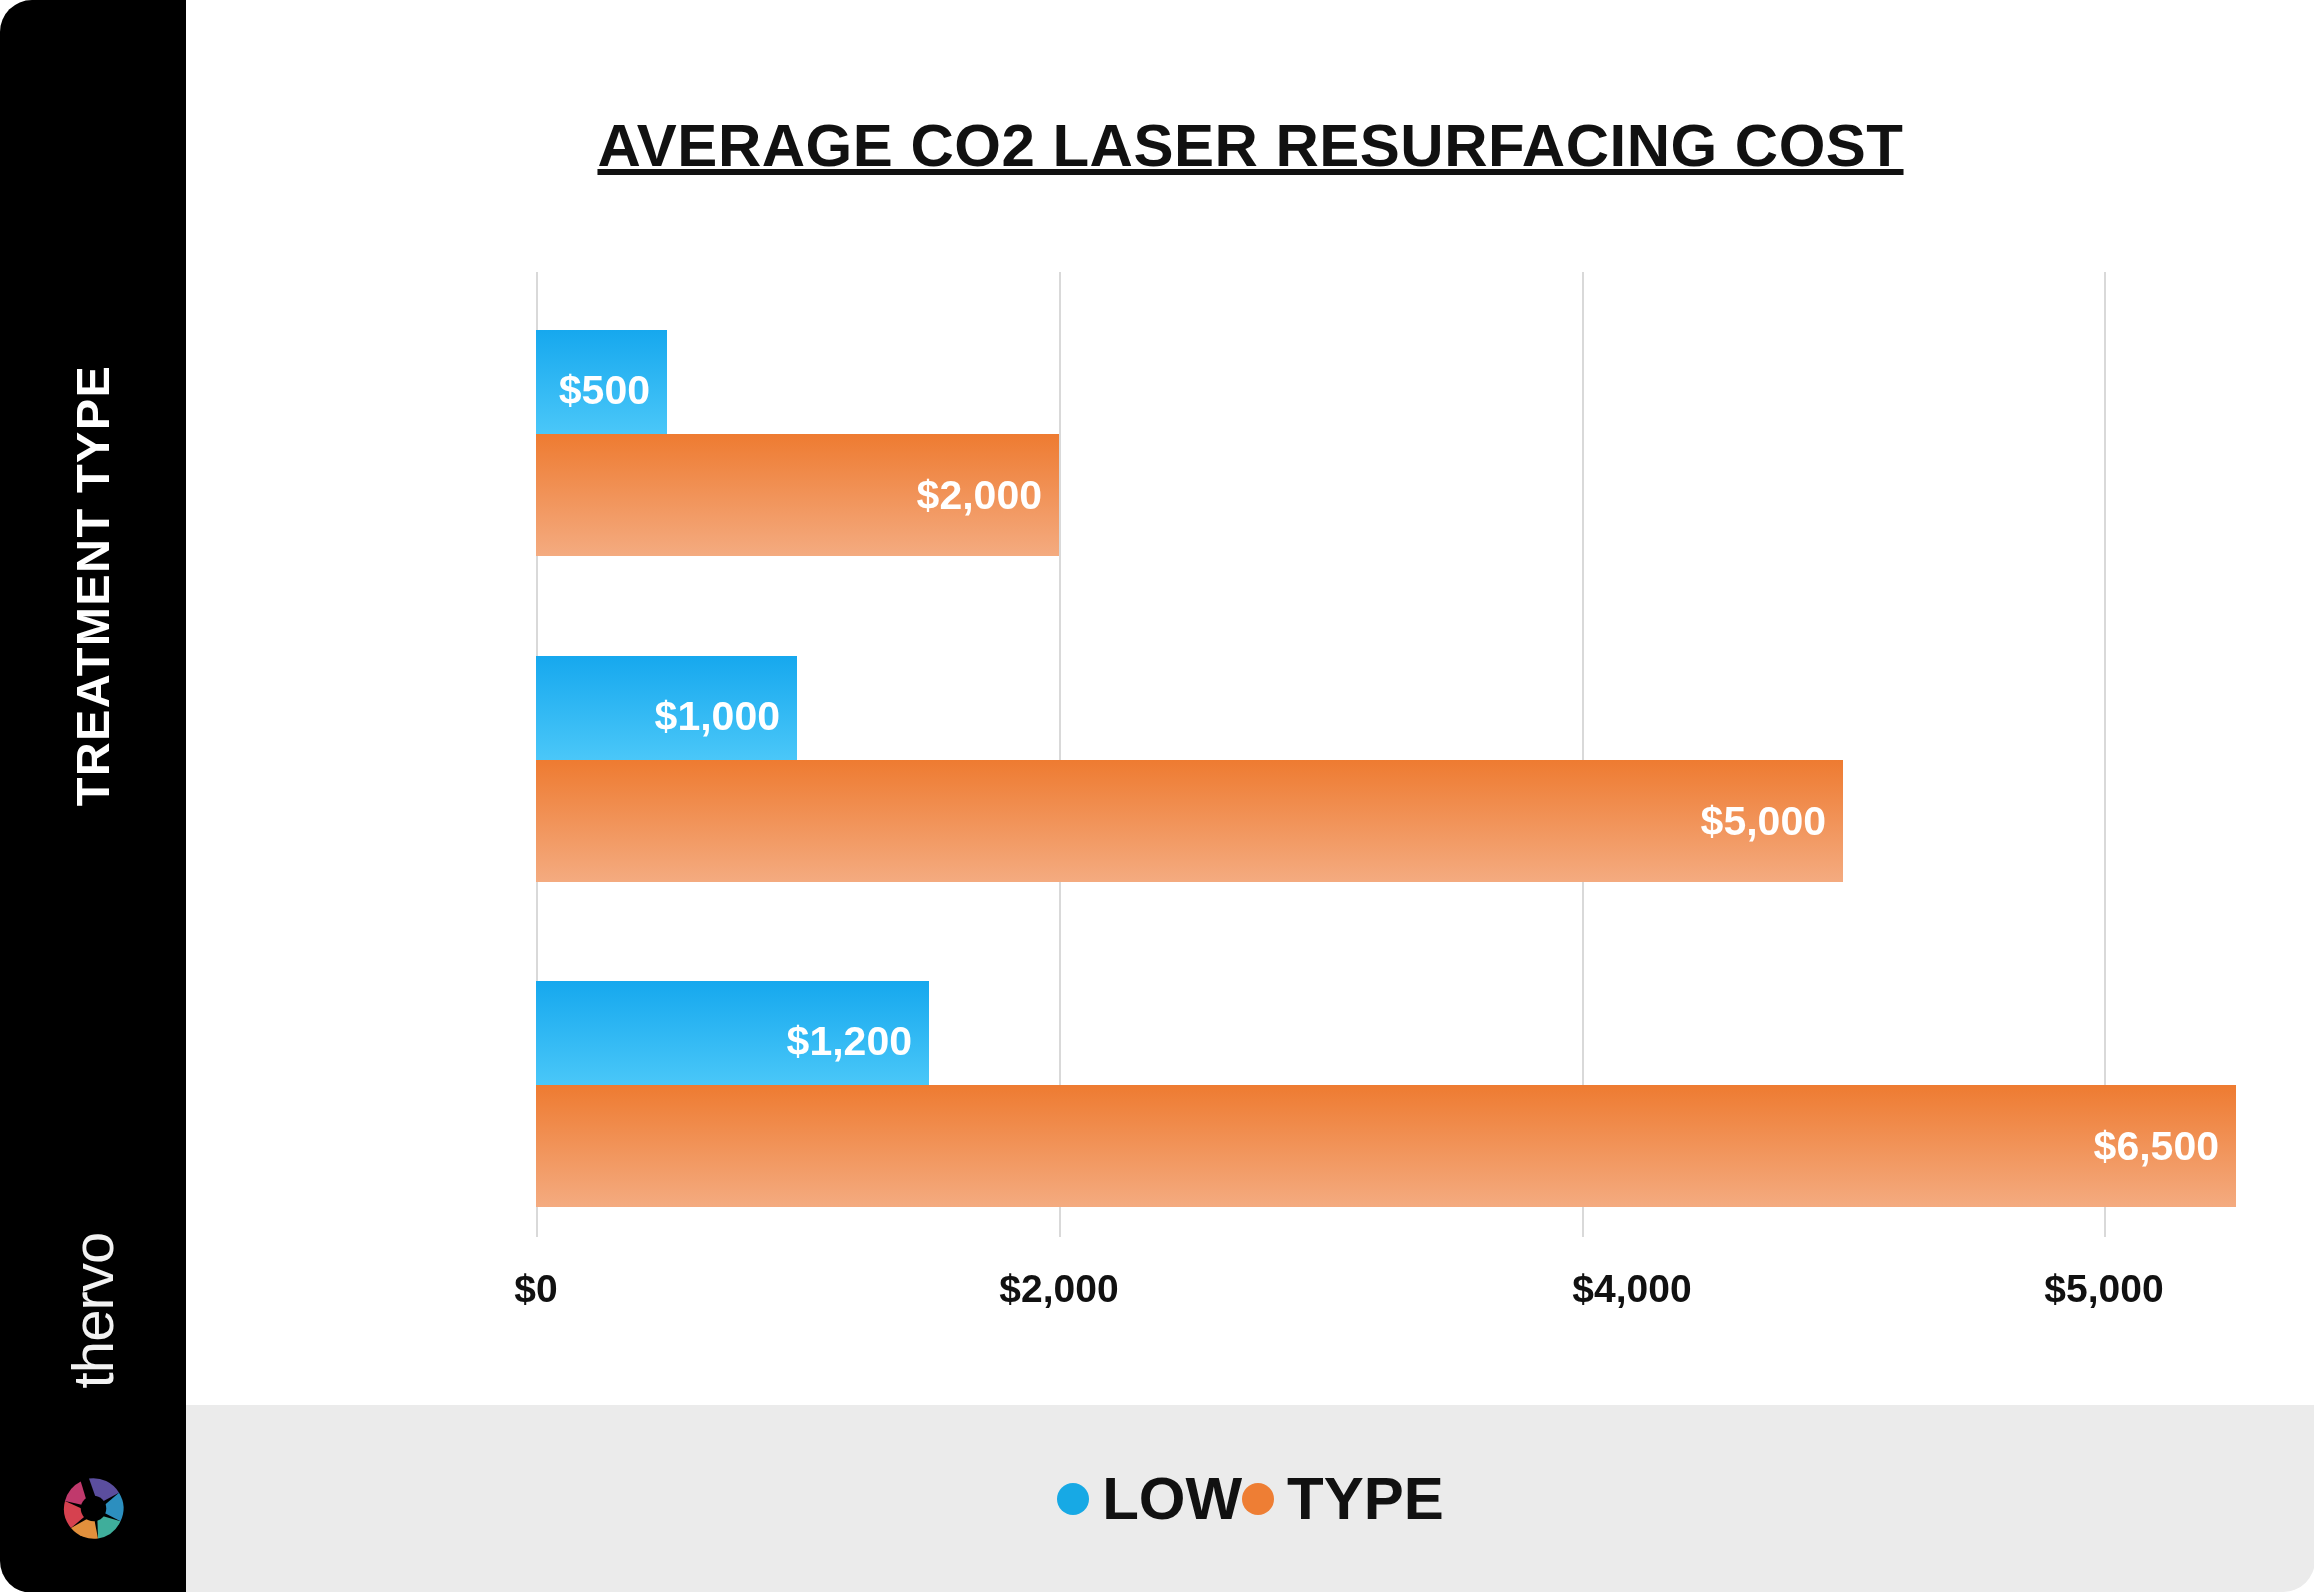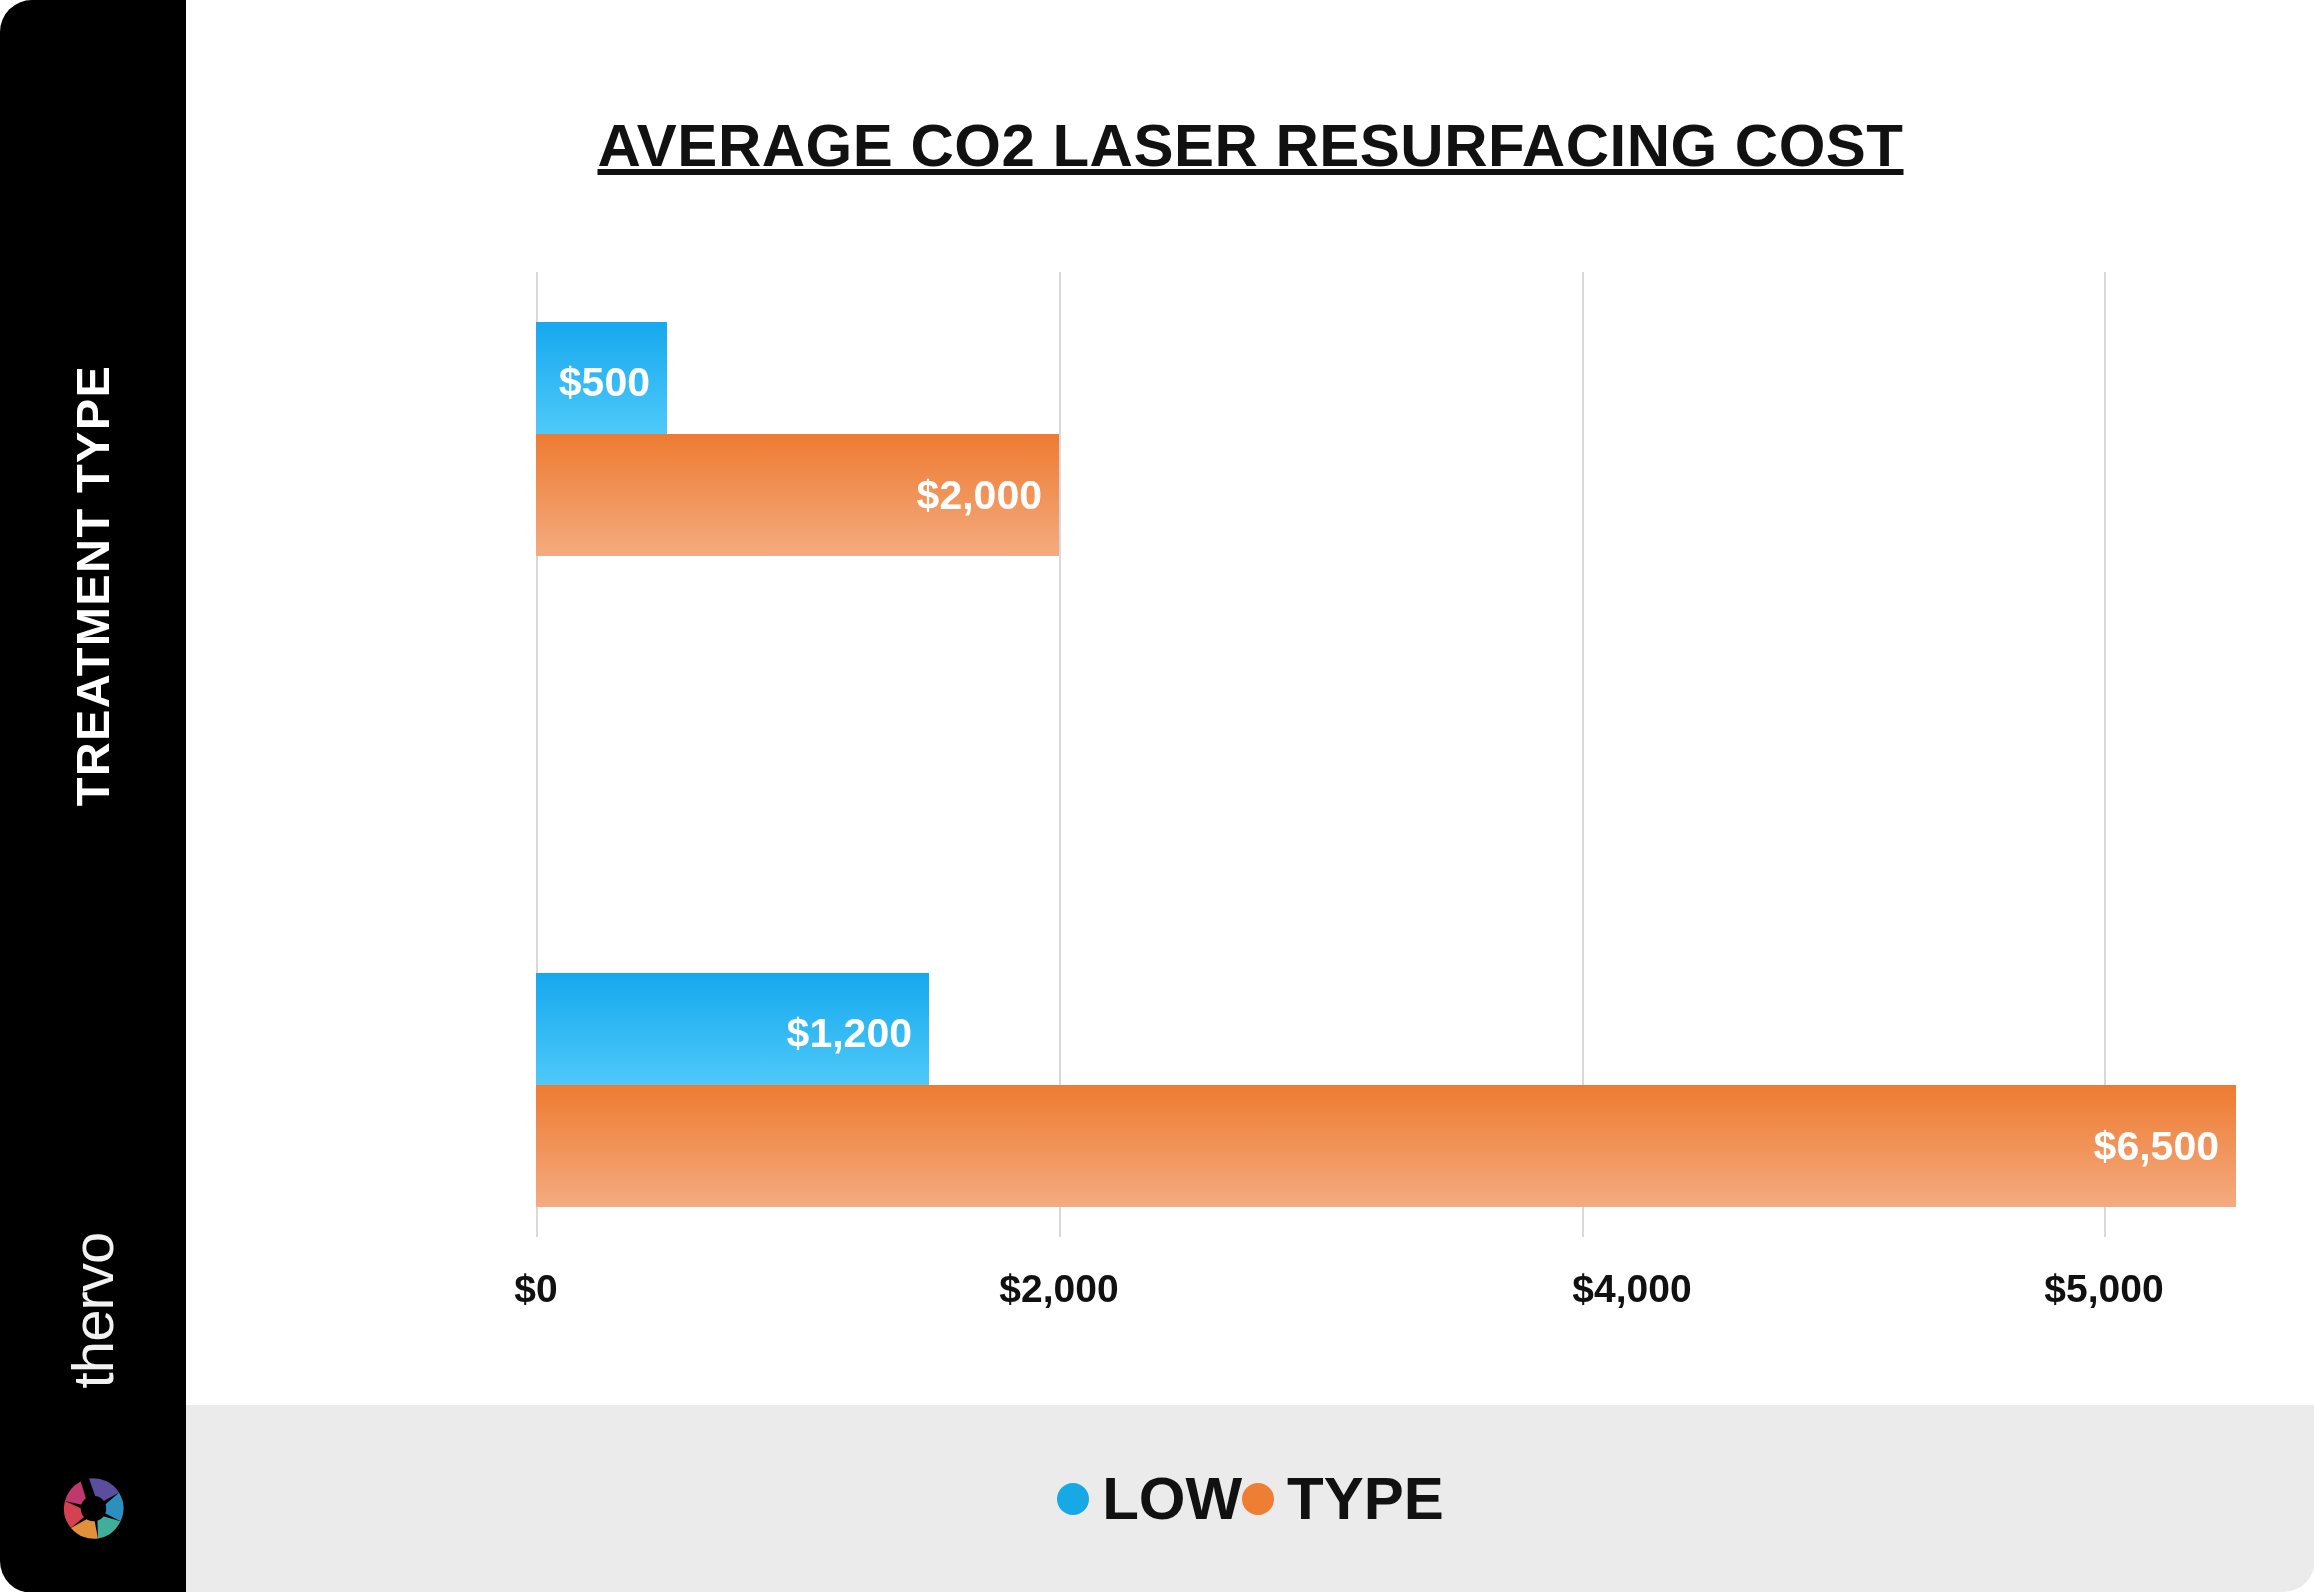--- a/index.html
+++ b/index.html
@@ -136,21 +136,21 @@
   .bar {
     position: absolute;
     left: 0;
     height: 120px;
     display: flex;
     align-items: center;
     justify-content: flex-end;
   }
   .bar.low {
     background: linear-gradient(to bottom, #16A8EE 0%, #52CCFA 100%);
-    top: 8px;
+    top: 16px;
   }
   .bar.high {
     background: linear-gradient(to bottom, #EE7B31 0%, #F4AB80 100%);
     top: 120px;
     height: 122px;
   }
   .bar-label {
     color: #ffffff;
     font-size: 41px;
     font-weight: 700;
@@ -246,20 +246,29 @@
       <div class="group" style="top:42px; height:242px">
 
         <div class="bar low" style="width:131px">
           <span class="bar-label">$500</span>
         </div>
         <div class="bar high" style="width:523px">
           <span class="bar-label">$2,000</span>
         </div>
       </div>
 
+      <div class="group" style="top:368px; height:242px">
+
+        <div class="bar low" style="width:261px">
+          <span class="bar-label">$1,000</span>
+        </div>
+        <div class="bar high" style="width:1307px">
+          <span class="bar-label">$5,000</span>
+        </div>
+      </div>
 
       <div class="group" style="top:693px; height:242px">
 
         <div class="bar low" style="width:393px">
           <span class="bar-label">$1,200</span>
         </div>
         <div class="bar high" style="width:1700px">
           <span class="bar-label">$6,500</span>
         </div>
       </div>

